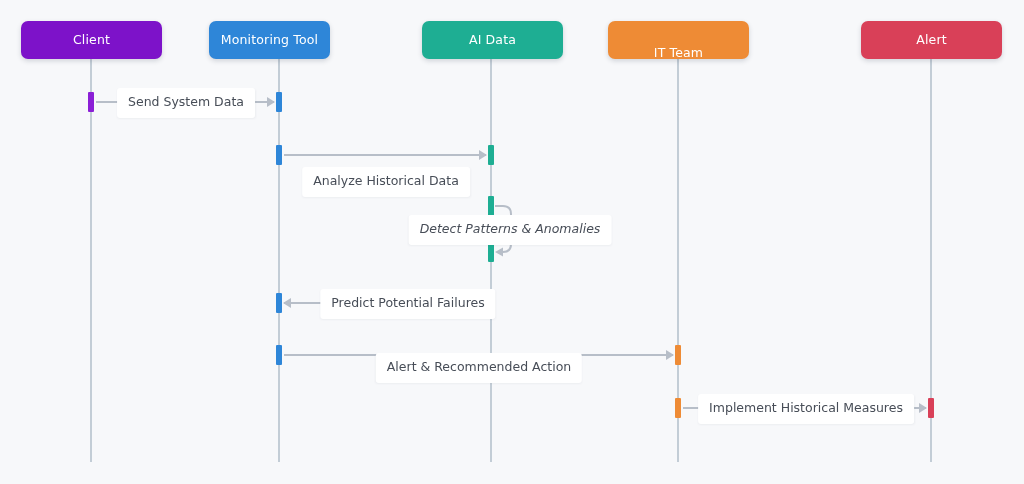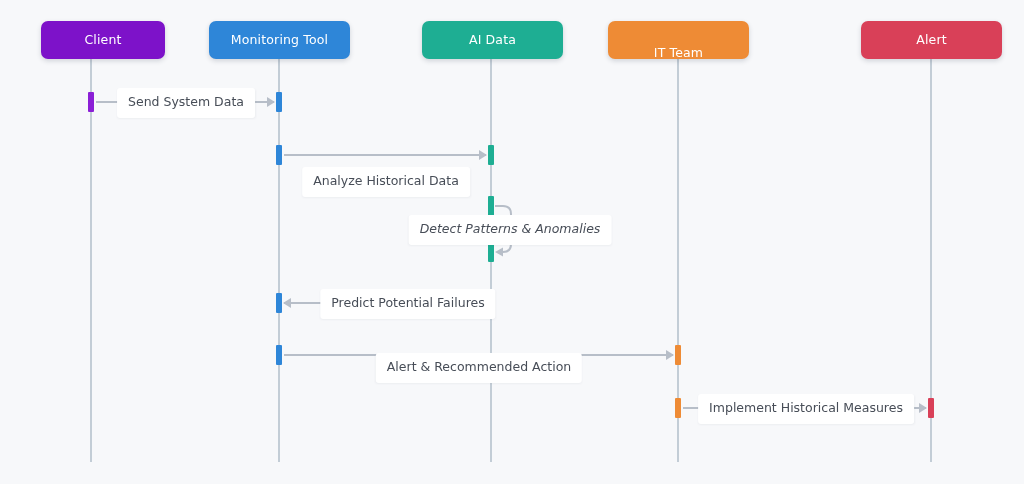--- a/index.html
+++ b/index.html
@@ -144,24 +144,24 @@
       <div class="msg-arrow left" style="top: 298px; left: 283px;"></div>
       <div class="msg-label" style="left: 408px; top: 289px;">Predict Potential Failures</div>
       <div class="msg-line" style="left: 284px; width: 389px; top: 354px; background: rgb(183, 190, 200);"></div>
       <div class="msg-arrow right" style="top: 350px; left: 666px;"></div>
       <div class="msg-label" style="left: 479px; top: 341px; margin-top: 12px;">Alert &amp; Recommended Action</div>
       <div class="msg-line" style="left: 683px; width: 243px; top: 407px; background: rgb(183, 190, 200);"></div>
       <div class="msg-arrow right" style="top: 403px; left: 919px;"></div>
       <div class="msg-label" style="left: 806px; top: 394px;">Implement Historical Measures</div>
     </div>
   <div id="participants-layer">
-      <div class="participant" style="left: 21px; width: 124px; background: rgb(125, 18, 201); margin-left: 20px;">
+      <div class="participant" style="left: 21px; width: 141px; background: rgb(125, 18, 201);">
         <span class="participant-label">Client</span>
       </div>
-      <div class="participant" style="left: 209px; width: 141px; background: rgb(46, 134, 216);">
+      <div class="participant" style="left: 209px; width: 121px; background: rgb(46, 134, 216);">
         <span class="participant-label">Monitoring Tool</span>
       </div>
       <div class="participant" style="left: 422px; width: 141px; background: rgb(30, 174, 147);">
         <span class="participant-label">AI Data</span>
       </div>
       <div class="participant" style="left: 608px; width: 141px; background: rgb(238, 139, 53); align-items: flex-end;">
         <span class="participant-label">IT Team</span>
       </div>
       <div class="participant" style="left: 861px; width: 141px; background: rgb(217, 64, 88);">
         <span class="participant-label">Alert</span>

